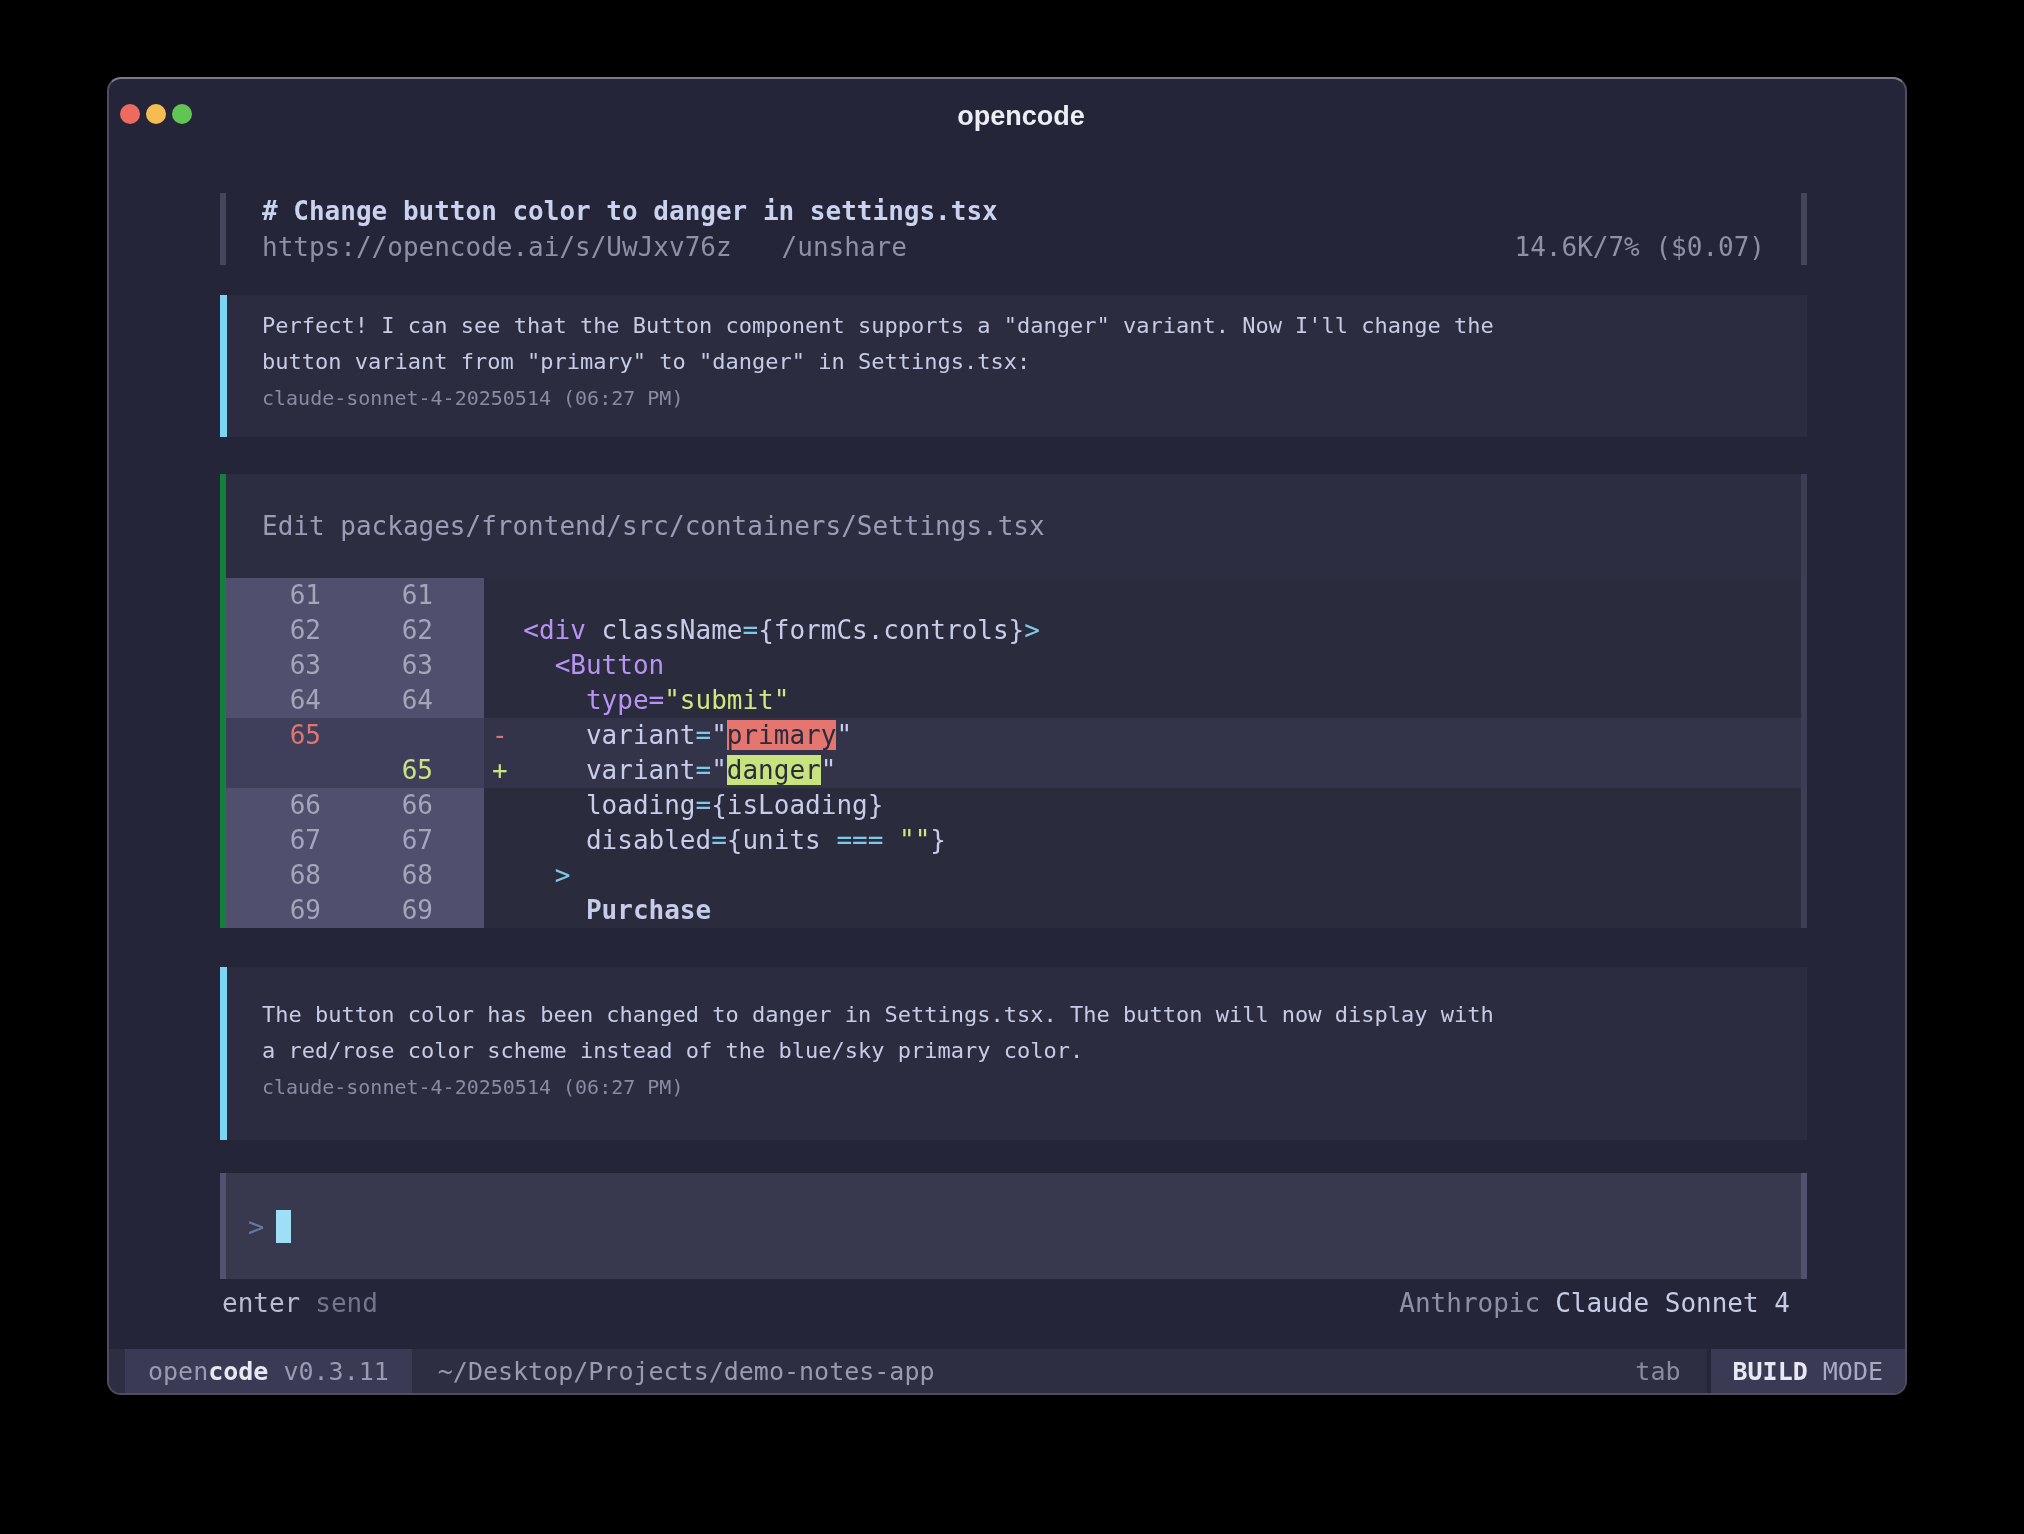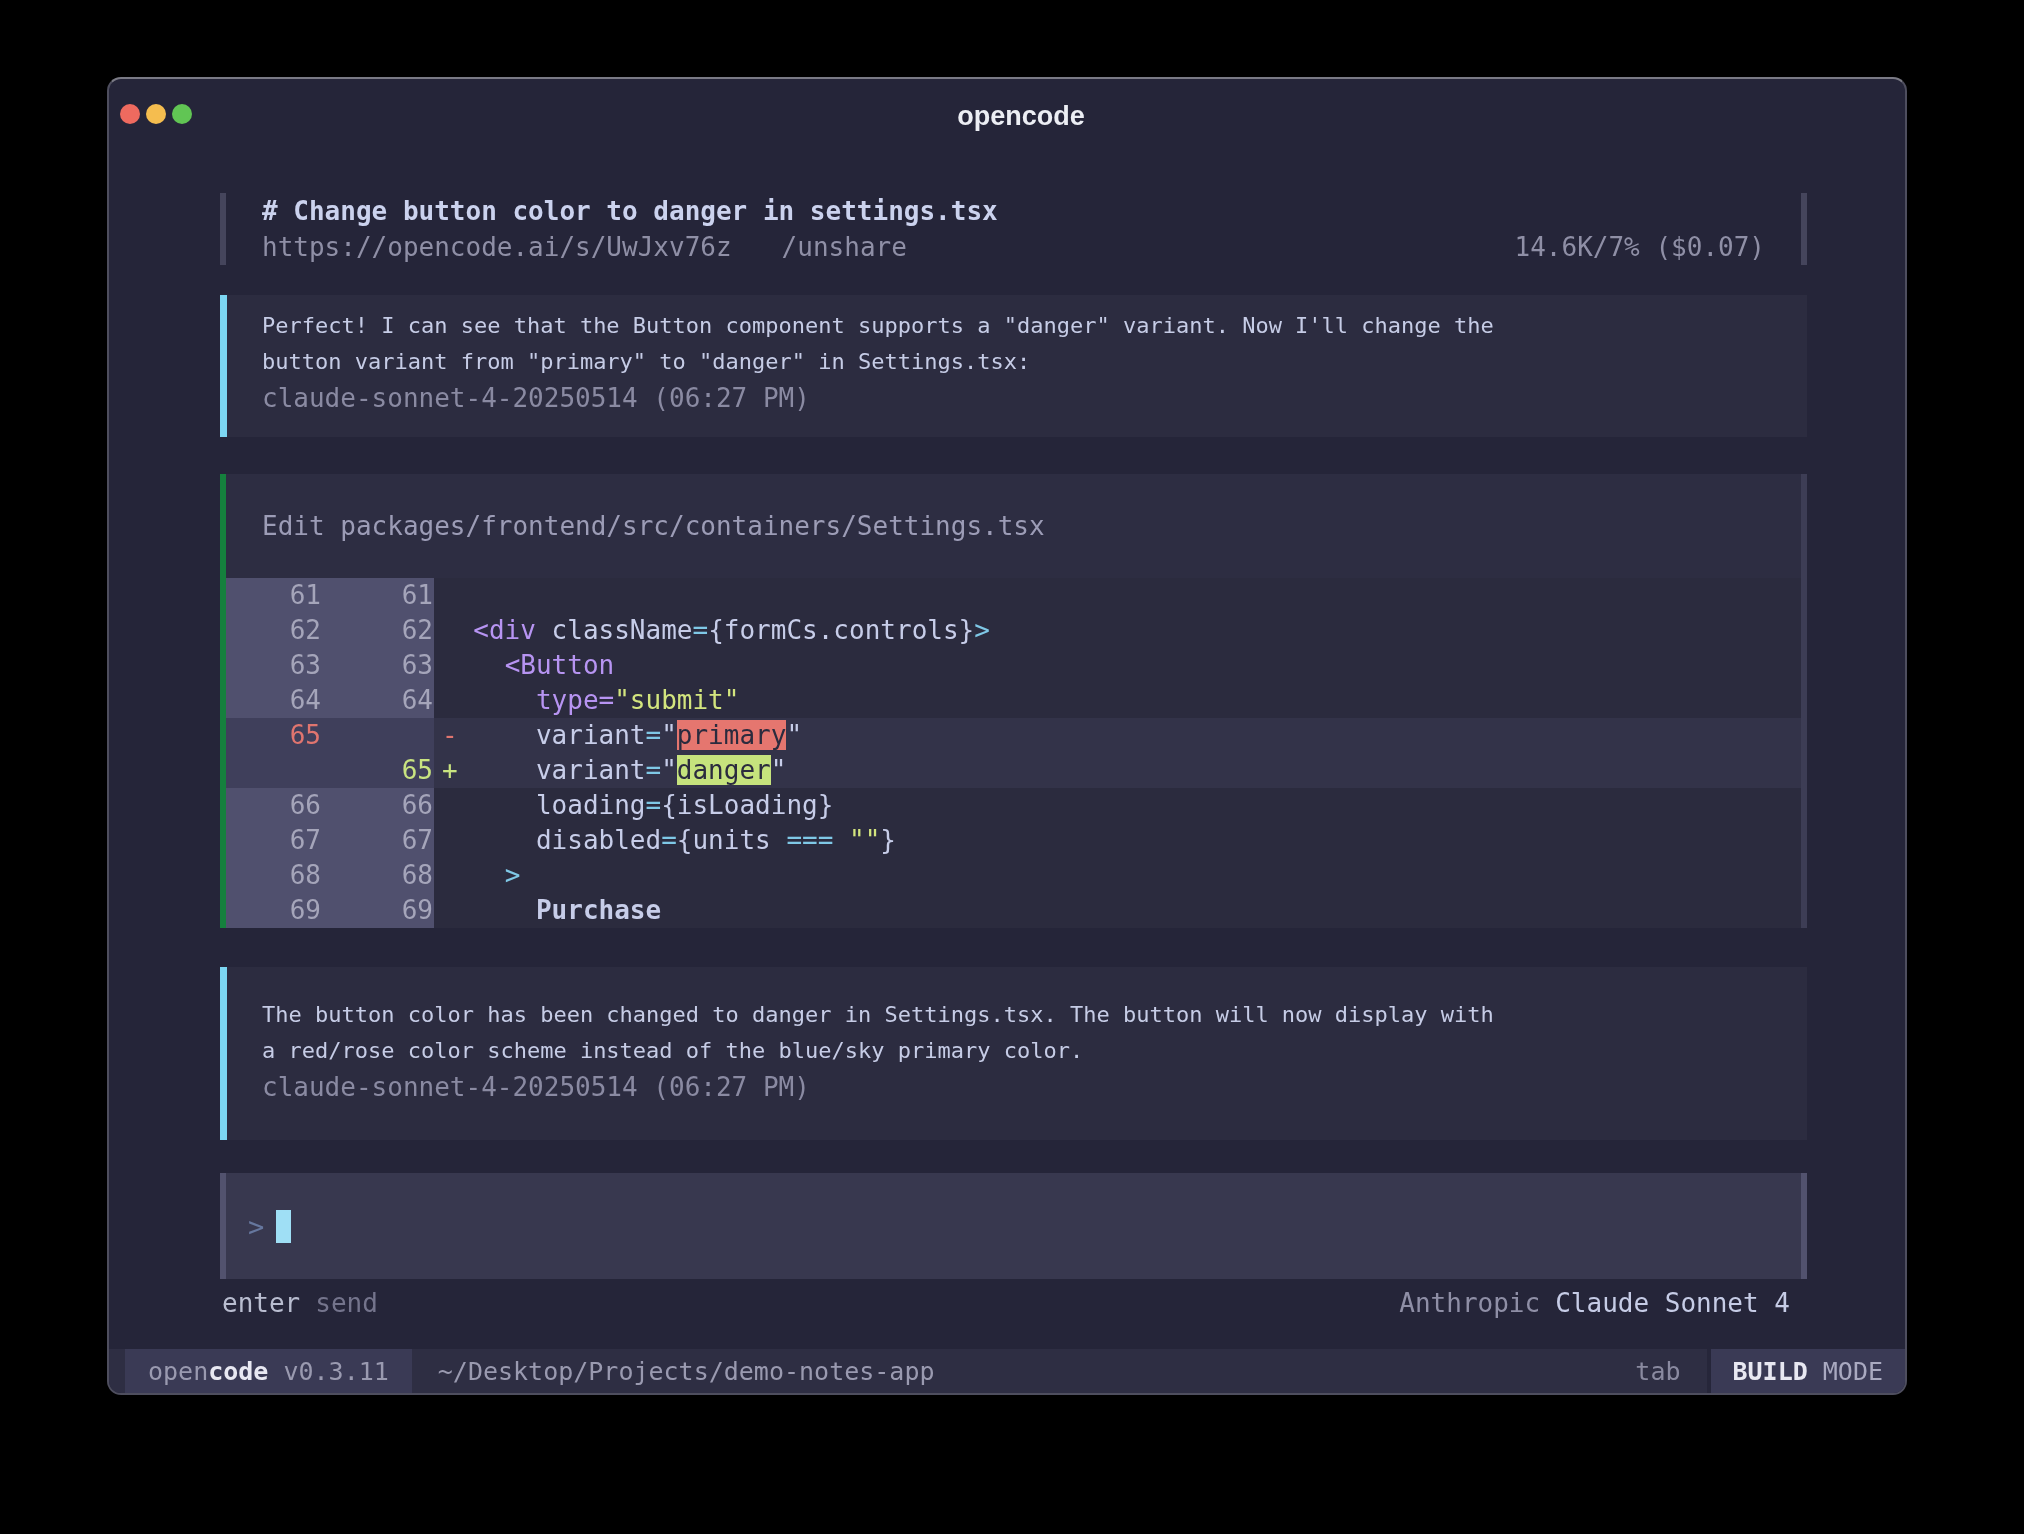--- a/index.html
+++ b/index.html
@@ -31,28 +31,28 @@
   .session-header{top:114px;height:72px;border-left:6px solid #45455c;border-right:6px solid #45455c;padding-left:36px;}
   .sh-title{font-size:26px;line-height:36px;font-weight:bold;color:#cbd2ee;white-space:pre;}
   .sh-row{display:flex;justify-content:space-between;font-size:26px;line-height:36px;color:#8f8fa6;padding-right:36px;}
   .sh-url{color:#8f8fa6;text-decoration:none;}
   .sh-unshare{margin-left:50px;color:#8f8fa6;}
   
   .msg{background:#2c2c40;border-left:7px solid #7cd6f2;padding:13px 0 0 35px;}
   .msg.m1{top:216px;height:142px;}
   .msg.m2{top:888px;height:173px;padding-top:30px;}
   .msg-line{font-size:22px;line-height:36px;color:#c6cce6;white-space:pre;}
-  .msg-meta{font-size:26px;line-height:36px;color:#8a8aa2;white-space:pre;}
+  .msg-meta{font-size:20px;line-height:36px;color:#8a8aa2;white-space:pre;}
   
   .edit{top:395px;height:454px;border-left:6px solid #15803d;border-right:6px solid #3d3d55;}
   .edit-header{height:104px;background:#2d2d42;padding:36px 0 0 36px;box-sizing:border-box;
     color:#9c9cb6;font-size:26px;line-height:32px;white-space:pre;}
   .drow{display:flex;height:35px;line-height:35px;font-size:26px;background:#2b2b3e;}
   .drow.del,.drow.add{background:#333349;}
-  .gut{width:208px;flex:none;display:flex;background:#50506e;}
+  .gut{width:258px;flex:none;display:flex;background:#50506e;}
   .drow.del .gut,.drow.add .gut{background:#3f3f5b;}
   .gut .n1{width:95px;text-align:right;color:#a5a5ba;}
   .gut .n2{width:112px;text-align:right;color:#a5a5ba;}
   .drow.del .n1{color:#e0756f;}
   .drow.add .n2{color:#c9e480;}
   .code{flex:1;padding-left:8px;white-space:pre;}
   
   .prompt-box{top:1094px;height:106px;background:#38384f;border-left:6px solid #52526e;border-right:6px solid #52526e;
     display:flex;align-items:center;padding-left:22px;font-size:27px;}
   .prompt-char{color:#66779e;}

